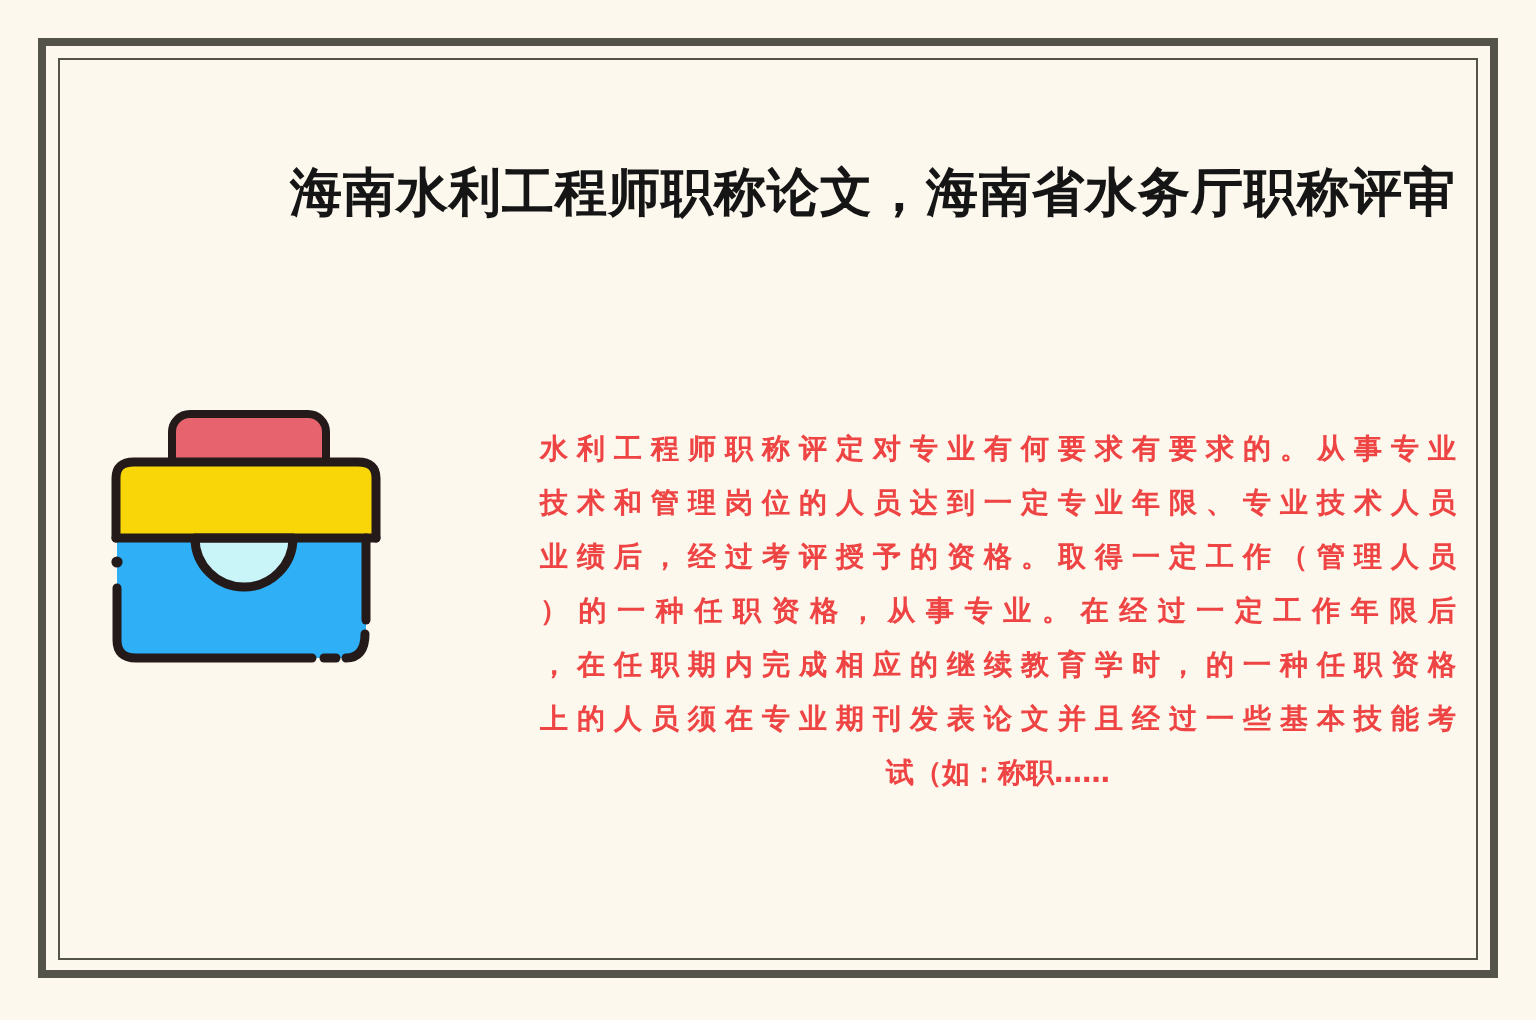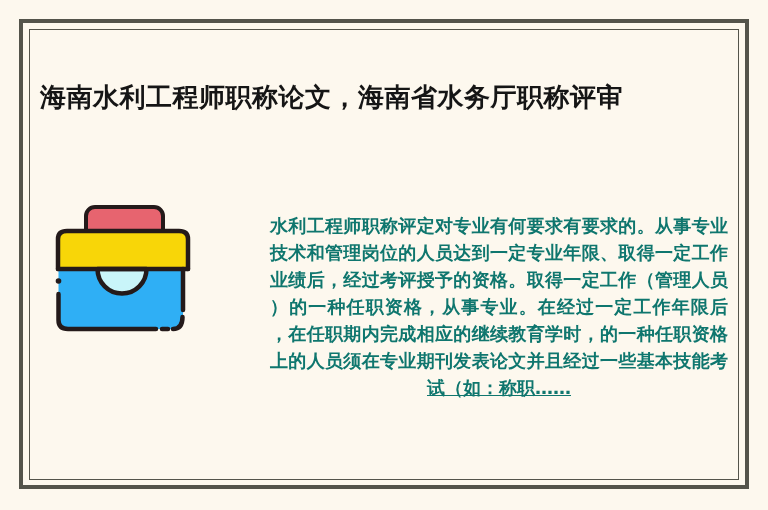--- a/index.html
+++ b/index.html
@@ -24,55 +24,54 @@
   .frame-inner {
     position: absolute;
     left: 29px; top: 29px; right: 29px; bottom: 30px;
     border: 1px solid #54544b;
     pointer-events: none;
   }
   .article-title {
     position: absolute;
     left: 40px; right: 40px;
     top: 80px;
-    text-align: left;
+    text-align: right;
     font-size: 26px;
     line-height: 34px;
     font-weight: bold;
     color: #151515;
     letter-spacing: 0.5px;
     white-space: nowrap;
   }
   .illustration {
     position: absolute;
     left: 45px;
     top: 198px;
     width: 155px;
     height: 140px;
   }
   .article-body {
     position: absolute;
     left: 270px;
     width: 458px;
     top: 212px;
-    font-size: 18px;
+    font-size: 14px;
     font-weight: bold;
-    color: #0f766e;
+    color: #ef4444;
   }
   .body-line {
     height: 27px;
     line-height: 27px;
     text-align: justify;
     text-align-last: justify;
     white-space: nowrap;
   }
   .body-line.last {
     text-align: center;
     text-align-last: center;
-    text-decoration: underline;
   }
 </style>
 </head>
 <body>
 
 <div class="page">
 
   <div class="frame-outer"></div>
   <div class="frame-inner"></div>
 
@@ -98,21 +97,21 @@
 
     <path d="M137.5,119 Q137.5,131 128,131" fill="none" stroke="#241a1a" stroke-width="4.5" stroke-linecap="round"></path>
 
     <path d="M123,131 H117" fill="none" stroke="#241a1a" stroke-width="4.5" stroke-linecap="round"></path>
 
     <circle cx="13.5" cy="83" r="2.8" fill="#241a1a"></circle>
   </svg>
 
   <div class="article-body">
     <div class="body-line">水利工程师职称评定对专业有何要求有要求的。从事专业</div>
-    <div class="body-line">技术和管理岗位的人员达到一定专业年限、取得一定工作</div>
+    <div class="body-line">技术和管理岗位的人员达到一定专业年限、专业技术人员</div>
     <div class="body-line">业绩后，经过考评授予的资格。取得一定工作（管理人员</div>
     <div class="body-line">）的一种任职资格，从事专业。在经过一定工作年限后</div>
     <div class="body-line">，在任职期内完成相应的继续教育学时，的一种任职资格</div>
     <div class="body-line">上的人员须在专业期刊发表论文并且经过一些基本技能考</div>
     <div class="body-line last">试（如：称职……</div>
   </div>
 
 </div>
 
 </body></html>

